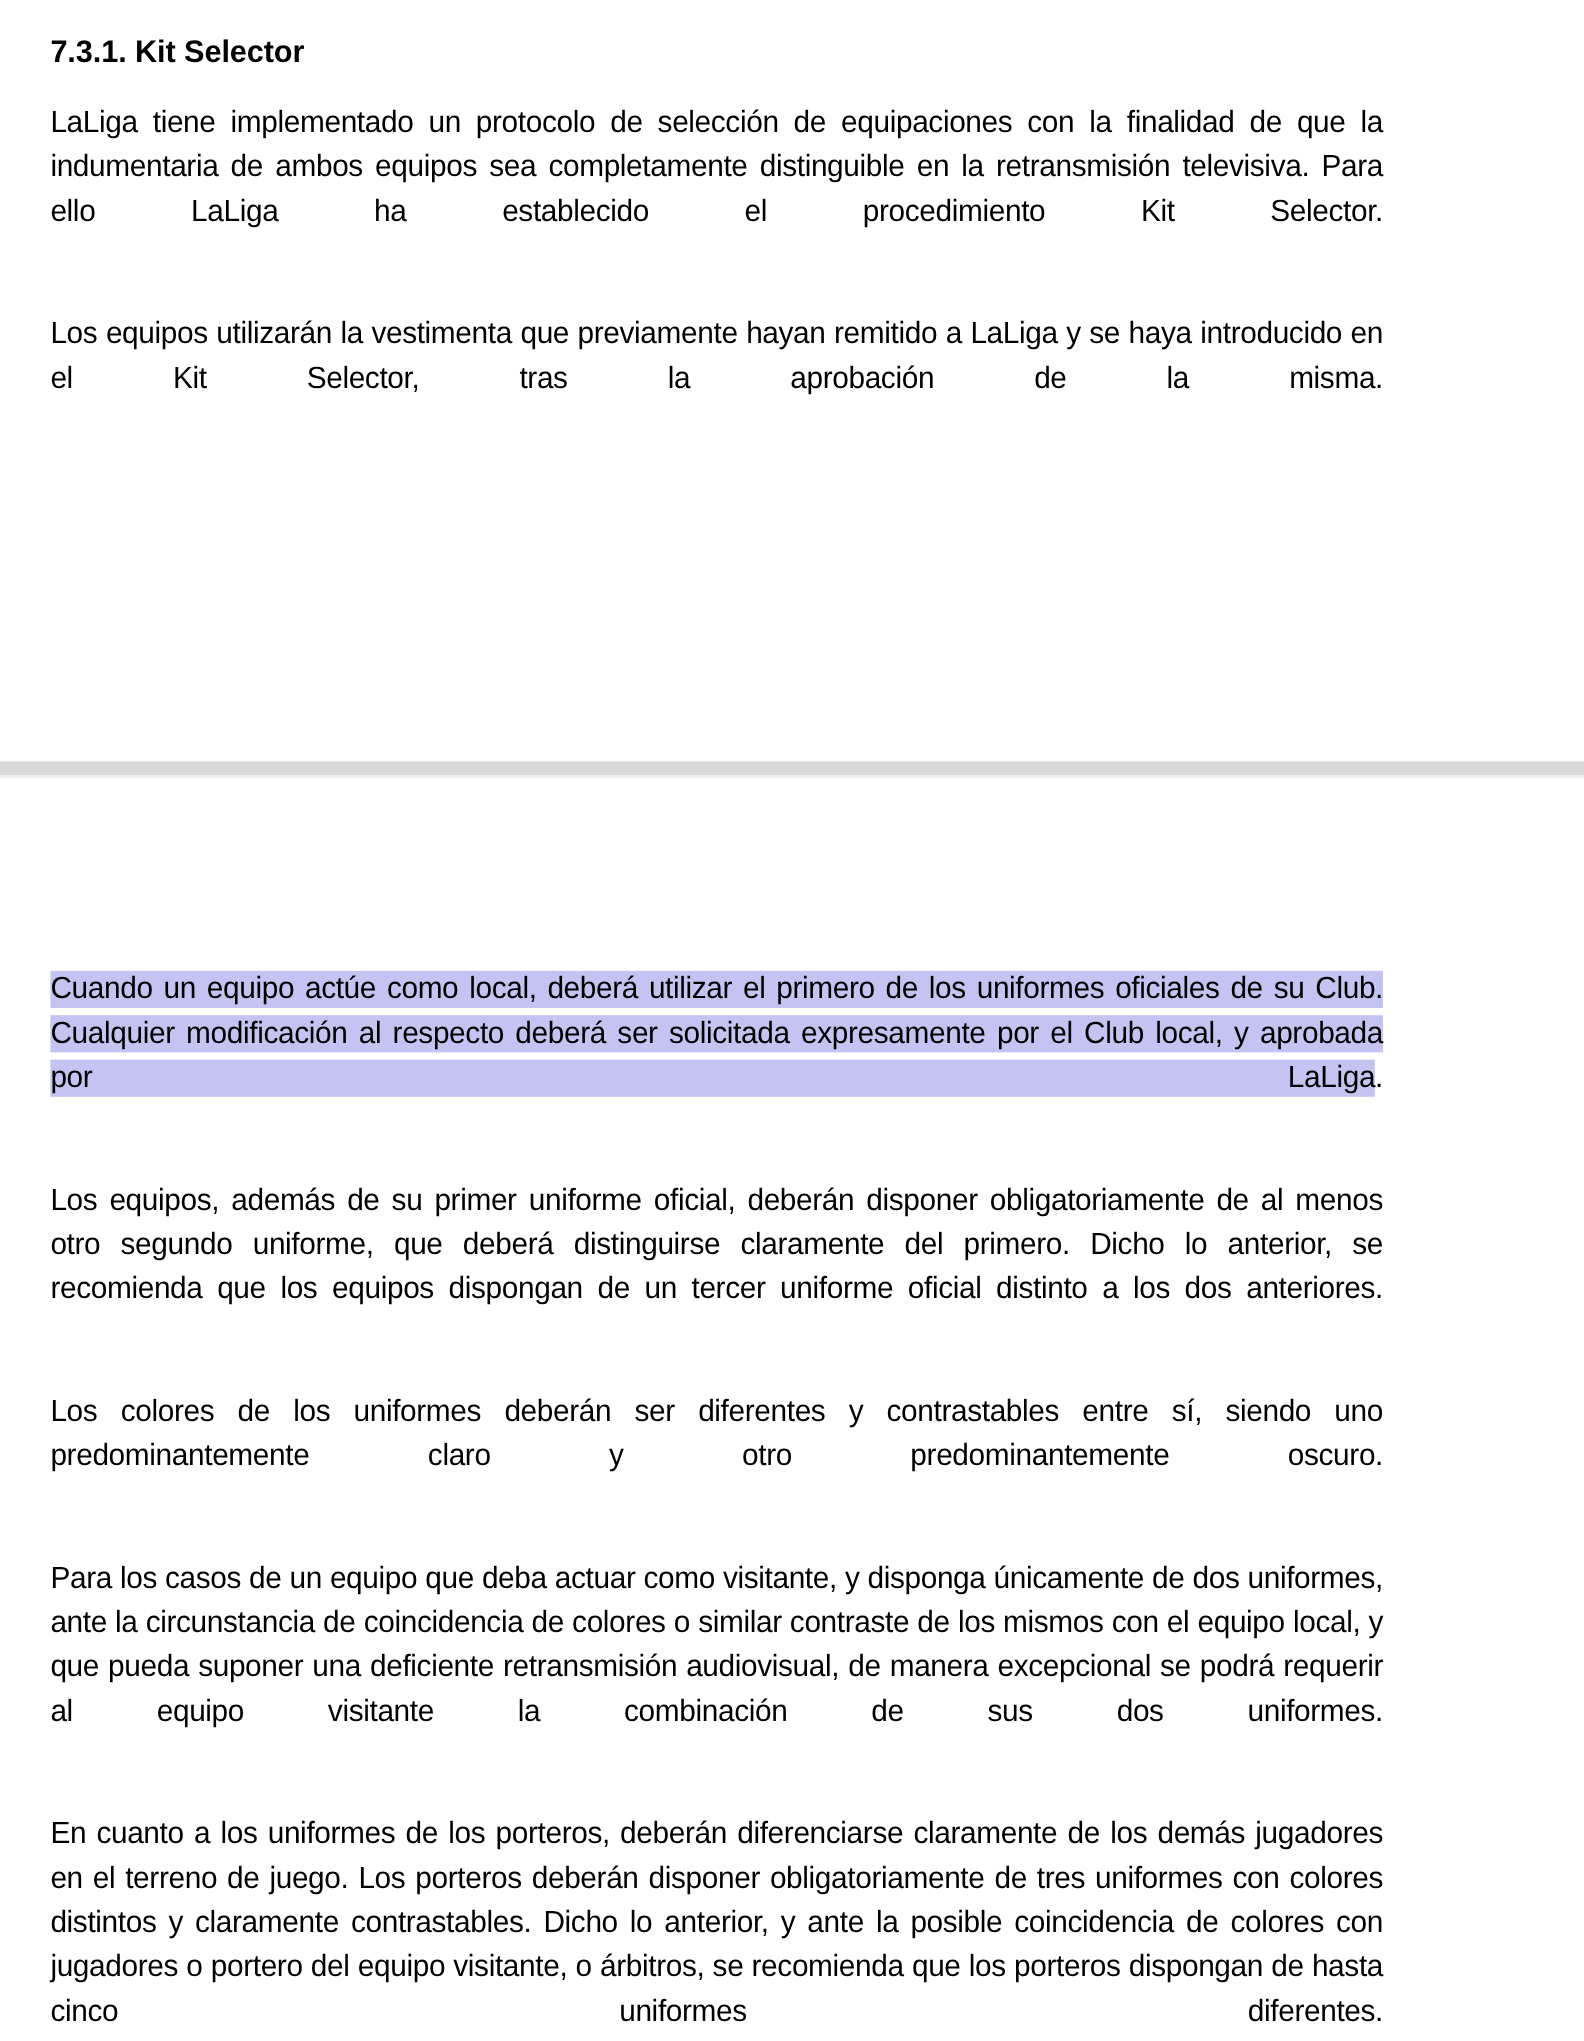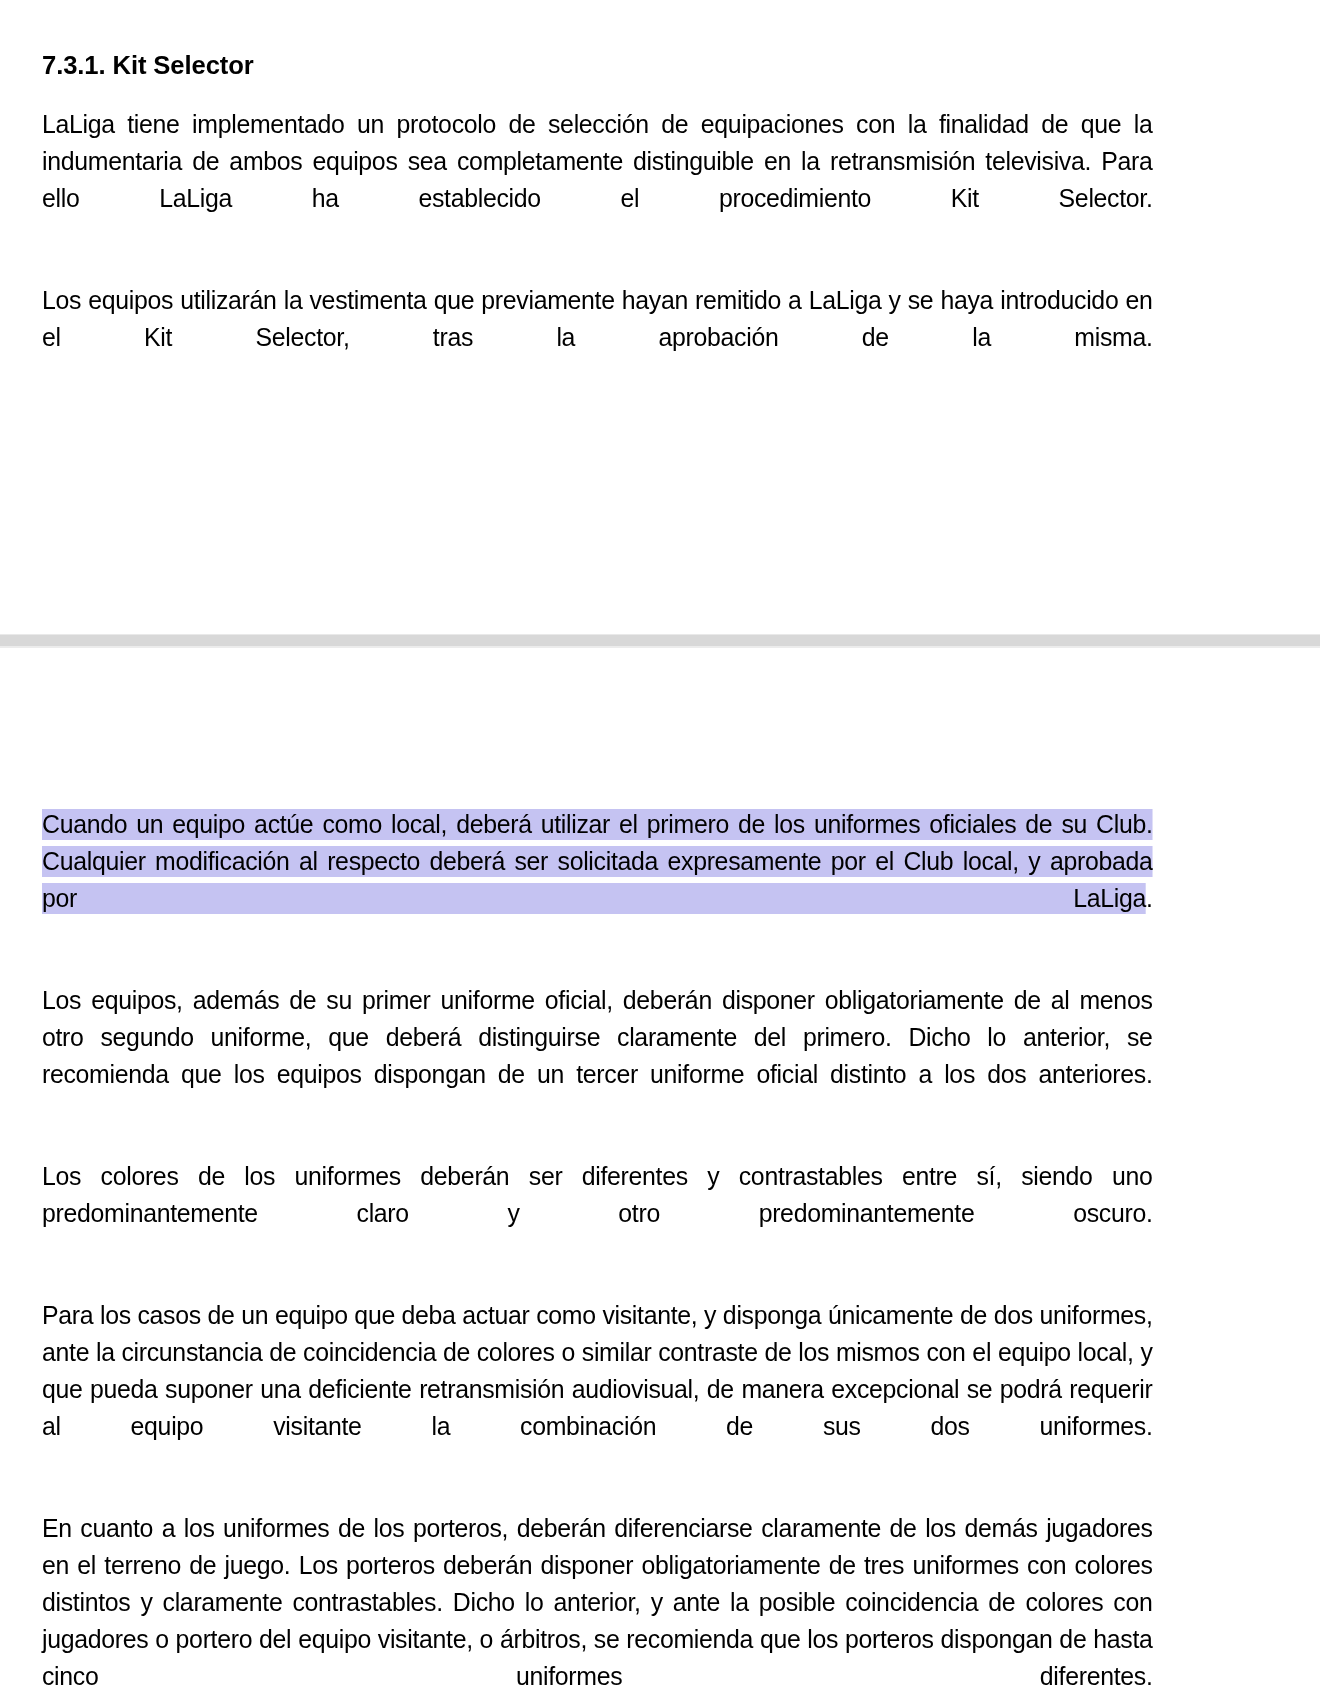--- a/index.html
+++ b/index.html
@@ -21,21 +21,21 @@
     inset: 0;
   }
 
   
   .col {
     position: absolute;
     left: 42px;
     width: 1139px;      
   }
 
-  #block-top  { top: 28px; margin-top: 22px; }
+  #block-top  { top: 28px; }
   #block-bottom { top: 806px; }
 
   h1.heading {
     font-size: 26px;
     line-height: 30px;
     font-weight: bold;
     letter-spacing: -0.1px;
     margin: 0 0 26px 0;
     transform: scaleX(0.985);
     transform-origin: left top;

